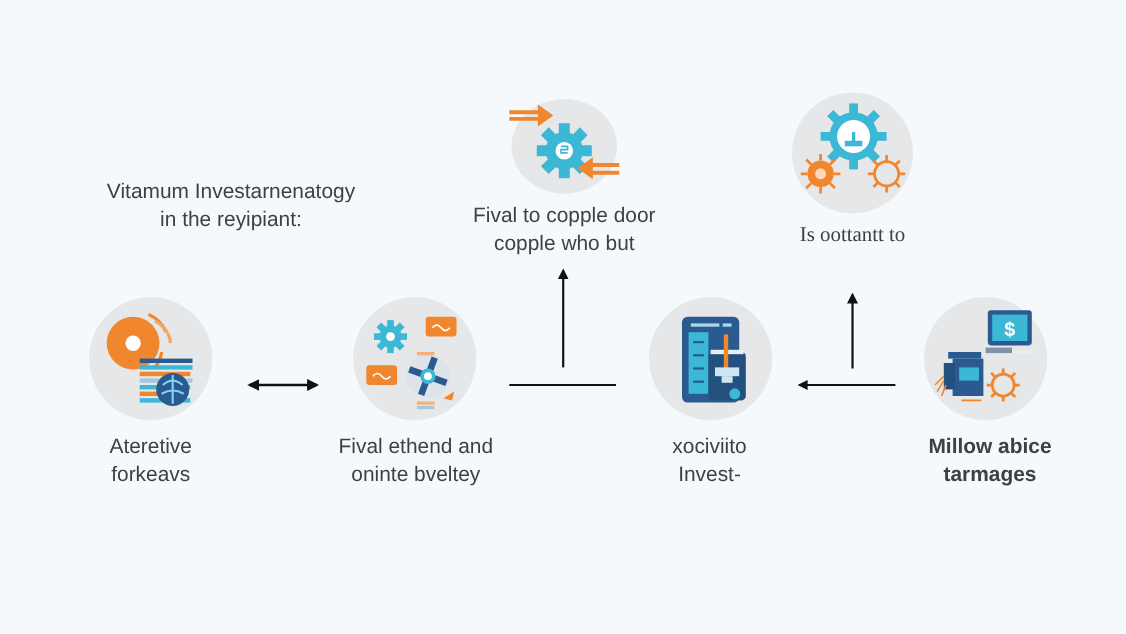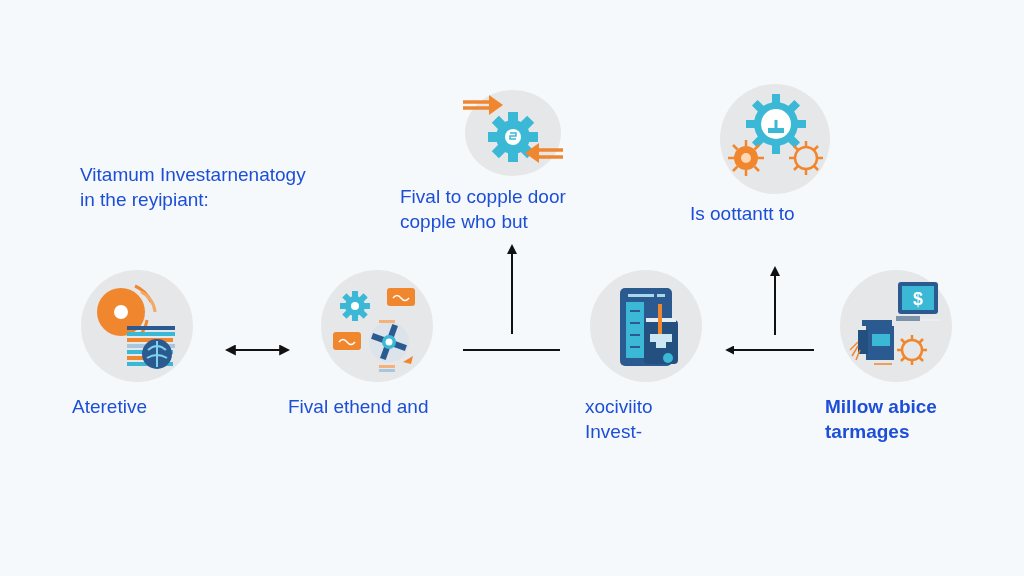--- a/index.html
+++ b/index.html
@@ -8,22 +8,22 @@
       background: #f6f9fb;
       font-family: "Liberation Sans", "DejaVu Sans", sans-serif;
       color: #2b2b2b;
       position: relative;
     }
     .canvas { position: absolute; left: 0; top: 0; width: 1024px; height: 576px; }
     .node { position: absolute; width: 112px; height: 112px; }
     .node .disc { position: absolute; left: 0; top: 0; width: 112px; height: 112px; border-radius: 50%; background: #e6e7e8; }
     .node svg { position: absolute; left: 0; top: 0; width: 112px; height: 112px; }
     .label {
-      position: absolute; text-align: left; font-size: 19px; line-height: 25px;
-      color: #1d4ed8; white-space: nowrap;
+      position: absolute; text-align: center; font-size: 19px; line-height: 25px;
+      color: #404040; white-space: nowrap;
     }
     .connectors { position: absolute; left: 0; top: 0; width: 1024px; height: 576px; pointer-events: none; }
   </style>
 </head>
 <body>
 
 <div class="canvas">
 
   <div class="label" style="left:80px; top:162px; width:260px;">
     <div>Vitamum Investarnenatogy</div>
@@ -102,21 +102,21 @@
           <line x1="0" y1="11" x2="0" y2="17"></line>
         <line x1="-11" y1="0" x2="-17" y2="0"></line>
           <line x1="11" y1="0" x2="17" y2="0"></line>
         <line x1="8" y1="8" x2="12" y2="12"></line>
           <line x1="-8" y1="-8" x2="-12" y2="-12"></line>
         <line x1="8" y1="-8" x2="12" y2="-12"></line>
           <line x1="-8" y1="8" x2="-12" y2="12"></line>
       </g>
     </svg>
   </div>
-  <div class="label" style="left:690px; top:201px; width:170px;">
+  <div class="label" style="left:690px; top:201px; width:170px;font-family:Liberation Serif, serif;">
     <div>Is oottantt to</div>
   </div>
 
   <div class="node" style="left:81px; top:270px;">
     <div class="disc"></div>
     <svg viewBox="0 0 112 112">
       <g transform="translate(40,42)">
         <circle r="24" fill="#f0862e"></circle>
         <circle r="7" fill="#ffffff"></circle>
         <path d="M14,-26 A30,30 0 0 1 30,-10" stroke="#f0862e" stroke-width="3" fill="none"></path>
@@ -133,20 +133,21 @@
         <rect x="46" y="92" width="46" height="4" fill="#3bb8d6"></rect>
       </g>
       <g transform="translate(76,84)">
         <circle r="15" fill="#2a5a8f"></circle>
         <path d="M-9,-4 Q0,-12 9,-4 M-10,4 Q0,-2 10,4 M0,-13 V13" stroke="#7fd2ea" stroke-width="2" fill="none"></path>
       </g>
     </svg>
   </div>
   <div class="label" style="left:72px; top:394px; width:130px;">
     <div>Ateretive</div>
+    <div>forkeavs</div>
   </div>
 
   <div class="node" style="left:321px; top:270px;">
     <div class="disc"></div>
     <svg viewBox="0 0 112 112">
       <g transform="translate(34,36)" fill="#3bb8d6">
         <circle r="10"></circle>
         <rect x="-3" y="-15" width="6" height="6"></rect>
           <rect x="-3" y="9" width="6" height="6"></rect>
         <rect x="-15" y="-3" width="6" height="6"></rect>
@@ -173,20 +174,21 @@
       <g fill="#f4b27a">
         <rect x="58" y="50" width="16" height="3"></rect>
         <rect x="58" y="95" width="16" height="3"></rect>
         <rect x="58" y="99" width="16" height="3" fill="#a9c6df"></rect>
       </g>
       <path d="M82,92 l10,-6 l-2,8 z" fill="#f0862e"></path>
     </svg>
   </div>
   <div class="label" style="left:288px; top:394px; width:180px;">
     <div>Fival ethend and</div>
+    <div>oninte bveltey</div>
   </div>
 
   <div class="node" style="left:590px; top:270px;">
     <div class="disc"></div>
     <svg viewBox="0 0 112 112">
       <rect x="30" y="18" width="52" height="78" rx="5" fill="#2a5a8f"></rect>
       <rect x="38" y="24" width="26" height="3" fill="#a9d8ec"></rect>
       <rect x="67" y="24" width="8" height="3" fill="#a9d8ec"></rect>
       <rect x="36" y="32" width="18" height="56" fill="#3bb8d6"></rect>
       <g fill="#2a5a8f">

